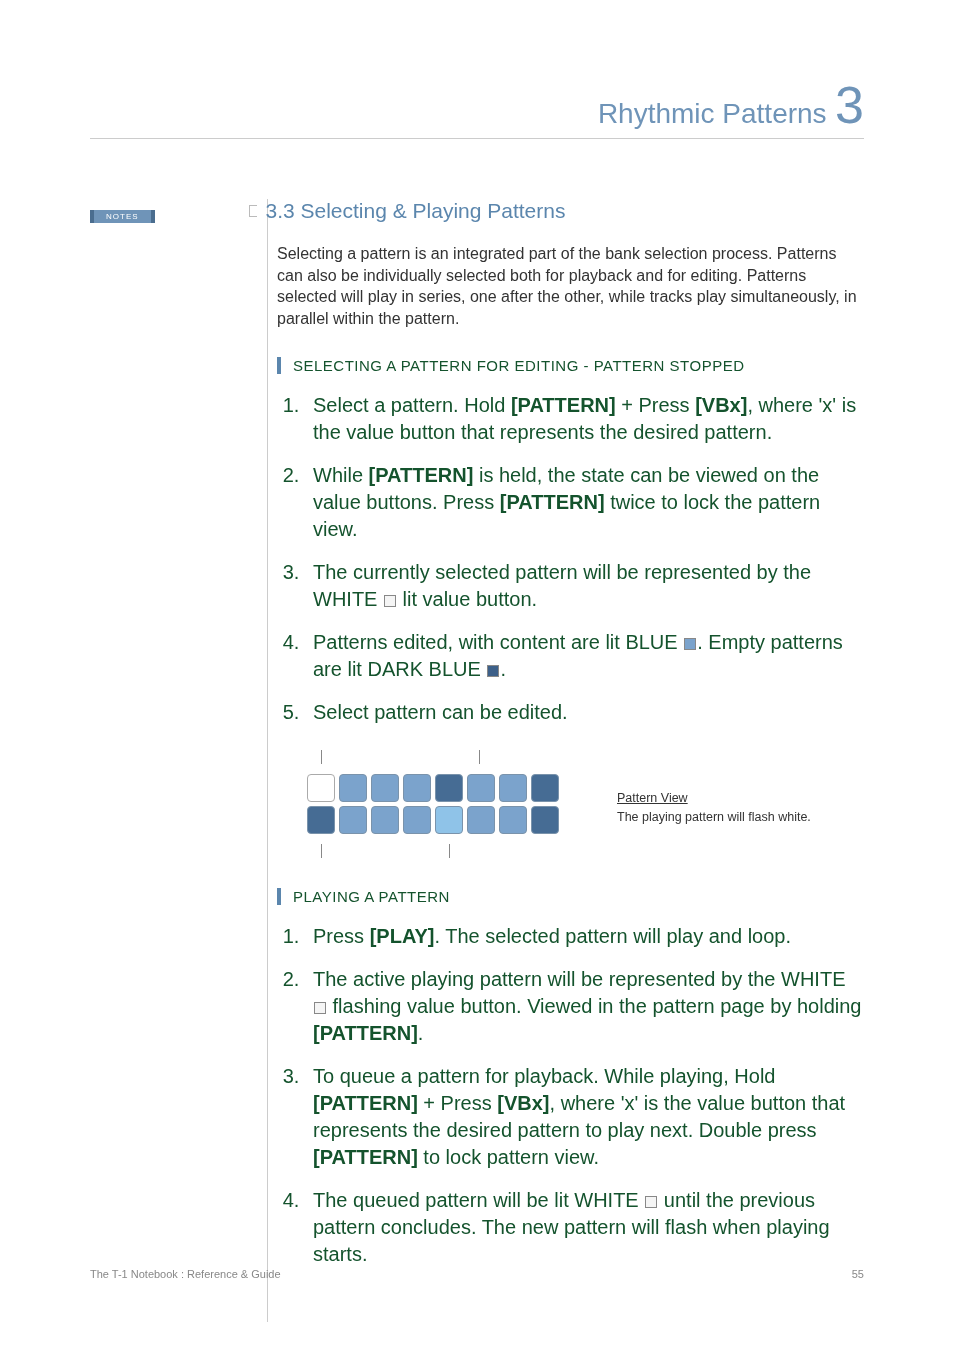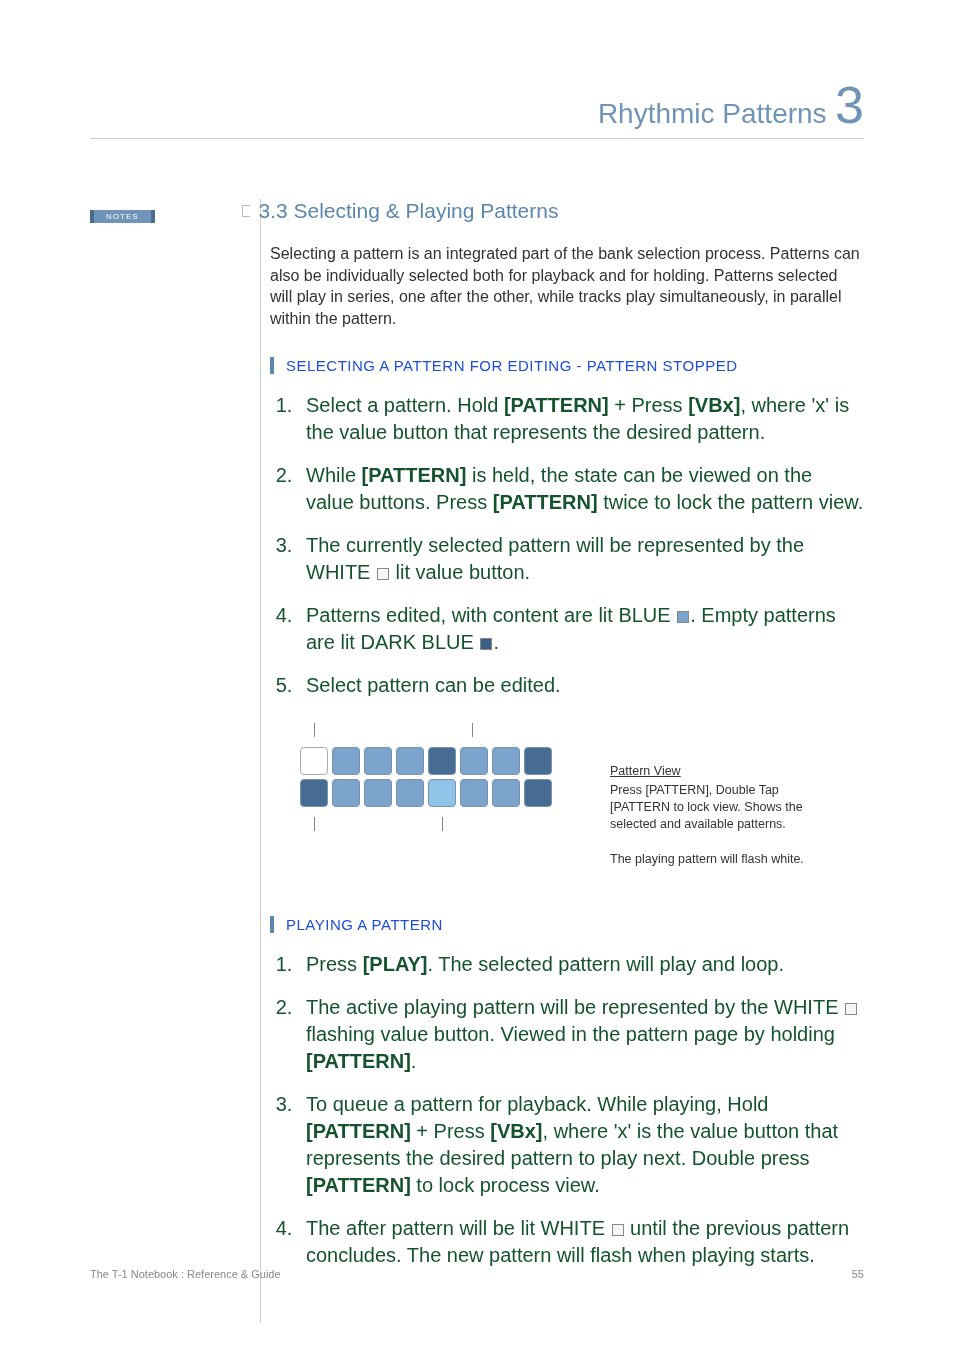--- a/index.html
+++ b/index.html
@@ -32,20 +32,21 @@
     font-size: 52px;
     font-weight: 400;
     display: inline-block;
     vertical-align: baseline;
     line-height: 0.8;
     margin-left: 4px;
   }
   .content-row {
     display: flex;
     align-items: flex-start;
+    gap: 7px;
   }
   .notes-col {
     width: 170px;
     flex: 0 0 170px;
     padding-top: 6px;
   }
   .notes-badge {
     background: #6f94b8;
     color: #fff;
     font-size: 8px;
@@ -88,21 +89,21 @@
     line-height: 1.35;
     margin-bottom: 28px;
     color: #333;
   }
   .subhead {
     font-size: 15px;
     letter-spacing: 0.5px;
     margin-bottom: 18px;
     padding-left: 12px;
     border-left: 4px solid #5b86ad;
-    color: #1d4ed8;
+    color: #14532d;
   }
   .steps {
     list-style: decimal;
     padding-left: 28px;
     margin-bottom: 24px;
   }
   .steps li {
     font-size: 20px;
     line-height: 1.35;
     margin-bottom: 16px;
@@ -200,21 +201,21 @@
     <div class="notes-col">
       <span class="notes-badge">NOTES</span>
     </div>
 
     <div class="main-col">
       <div class="section-heading-row">
         <span class="tick"></span>
         <span class="section-heading">3.3 Selecting &amp; Playing Patterns</span>
       </div>
 
-      <p class="intro">Selecting a pattern is an integrated part of the bank selection process. Patterns can also be individually selected both for playback and for holding. Patterns selected will play in series, one after the other, while tracks play simultaneously, in parallel within the pattern.</p>
+      <p class="intro">Selecting a pattern is an integrated part of the bank selection process. Patterns can also be individually selected both for playback and for editing. Patterns selected will play in series, one after the other, while tracks play simultaneously, in parallel within the pattern.</p>
 
       <div class="subhead">SELECTING A PATTERN FOR EDITING - PATTERN STOPPED</div>
 
       <ol class="steps">
         <li>
           <span>Select a pattern. Hold </span><span class="bold">[PATTERN]</span><span> + Press </span><span class="bold">[VBx]</span><span>, where 'x' is the value button that represents the desired pattern.</span>
         </li>
         <li>
           <span>While </span><span class="bold">[PATTERN]</span><span> is held, the state can be viewed on the value buttons. Press </span><span class="bold">[PATTERN]</span><span> twice to lock the pattern view.</span>
         </li>
@@ -255,39 +256,38 @@
               <div class="pad dblue"></div>
             </div>
           </div>
           <div class="conn-bot">
             <div class="v" style="left:2px"></div>
             <div class="v" style="left:130px"></div>
           </div>
         </div>
         <div class="diag-right">
           <div class="pv-title">Pattern View</div>
-          <p>Press [PATTERN], Double Tap [PATTERN to lock view. Shows the selected and available patterns.</p>
           <p>The playing pattern will flash white.</p>
         </div>
       </div>
 
       <div class="subhead">PLAYING A PATTERN</div>
 
       <ol class="steps">
         <li>
           <span>Press </span><span class="bold">[PLAY]</span><span>. The selected pattern will play and loop.</span>
         </li>
         <li>
           <span>The active playing pattern will be represented by the WHITE </span><span class="sw sw-white"></span><span> flashing value button. Viewed in the pattern page by holding </span><span class="bold">[PATTERN]</span><span>.</span>
         </li>
         <li>
-          <span>To queue a pattern for playback. While playing, Hold </span><span class="bold">[PATTERN]</span><span> + Press </span><span class="bold">[VBx]</span><span>, where 'x' is the value button that represents the desired pattern to play next. Double press </span><span class="bold">[PATTERN]</span><span> to lock process view.</span>
-        </li>
-        <li>
-          <span>The after pattern will be lit WHITE </span><span class="sw sw-white"></span><span> until the previous pattern concludes. The new pattern will flash when playing starts.</span>
+          <span>To queue a pattern for playback. While playing, Hold </span><span class="bold">[PATTERN]</span><span> + Press </span><span class="bold">[VBx]</span><span>, where 'x' is the value button that represents the desired pattern to play next. Double press </span><span class="bold">[PATTERN]</span><span> to lock pattern view.</span>
+        </li>
+        <li>
+          <span>The queued pattern will be lit WHITE </span><span class="sw sw-white"></span><span> until the previous pattern concludes. The new pattern will flash when playing starts.</span>
         </li>
       </ol>
     </div>
   </div>
 </div>
 
 <div class="footer">
   <span>The T-1 Notebook : Reference &amp; Guide</span>
   <span>55</span>
 </div>

